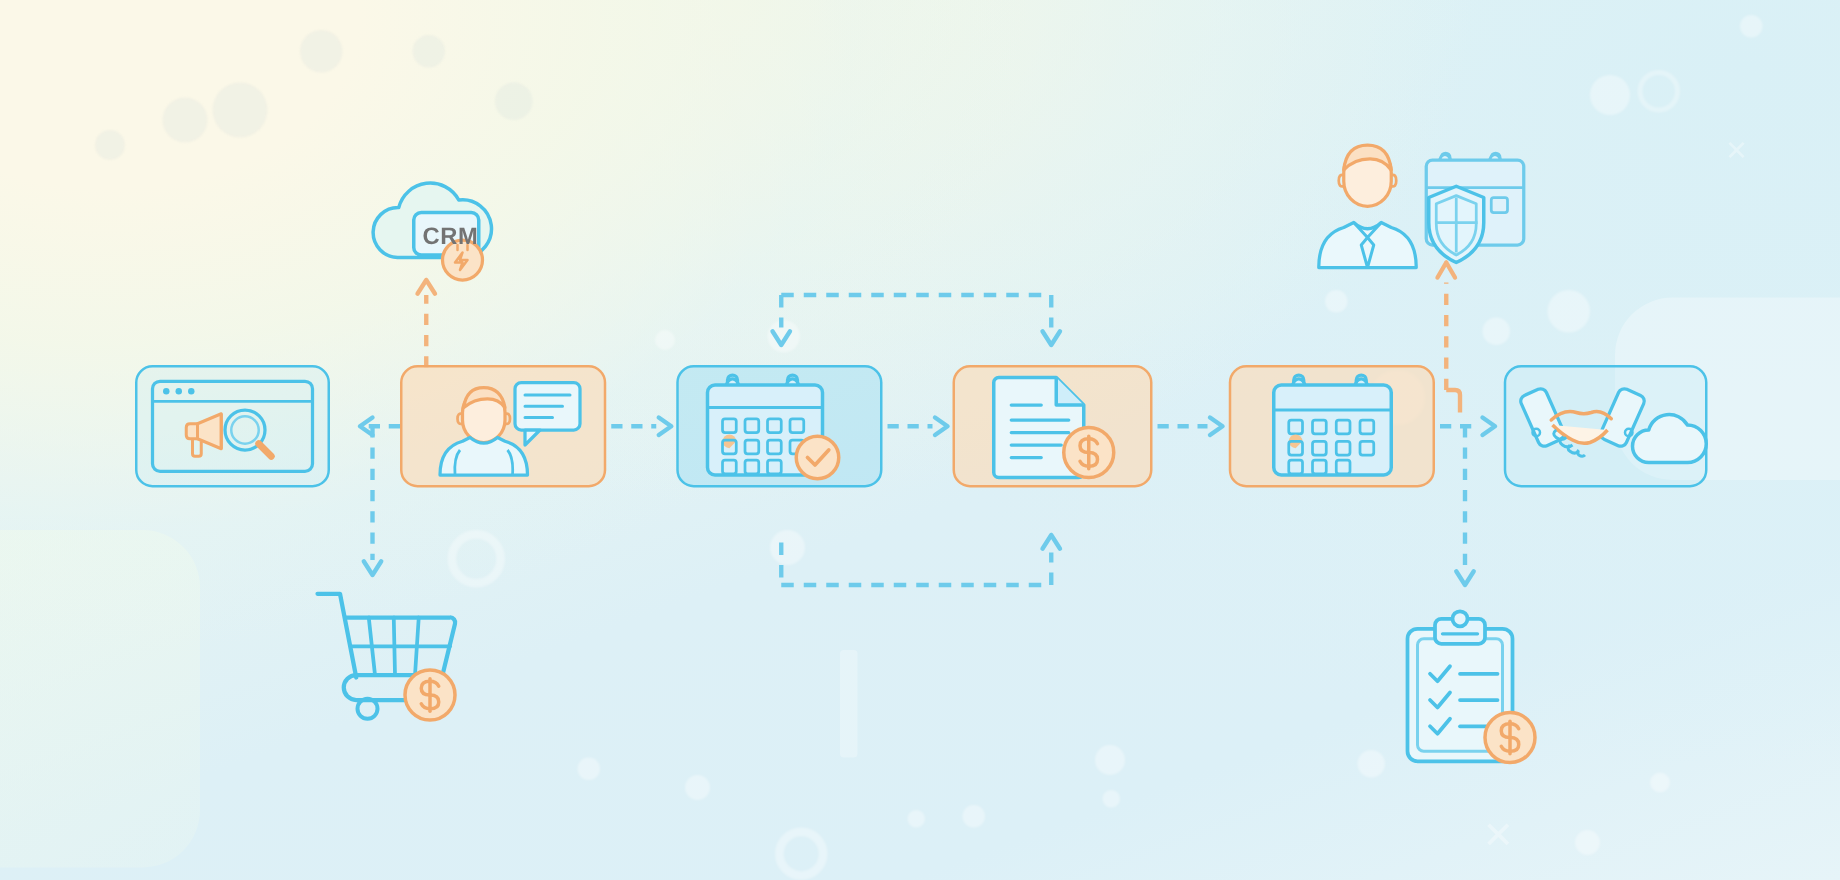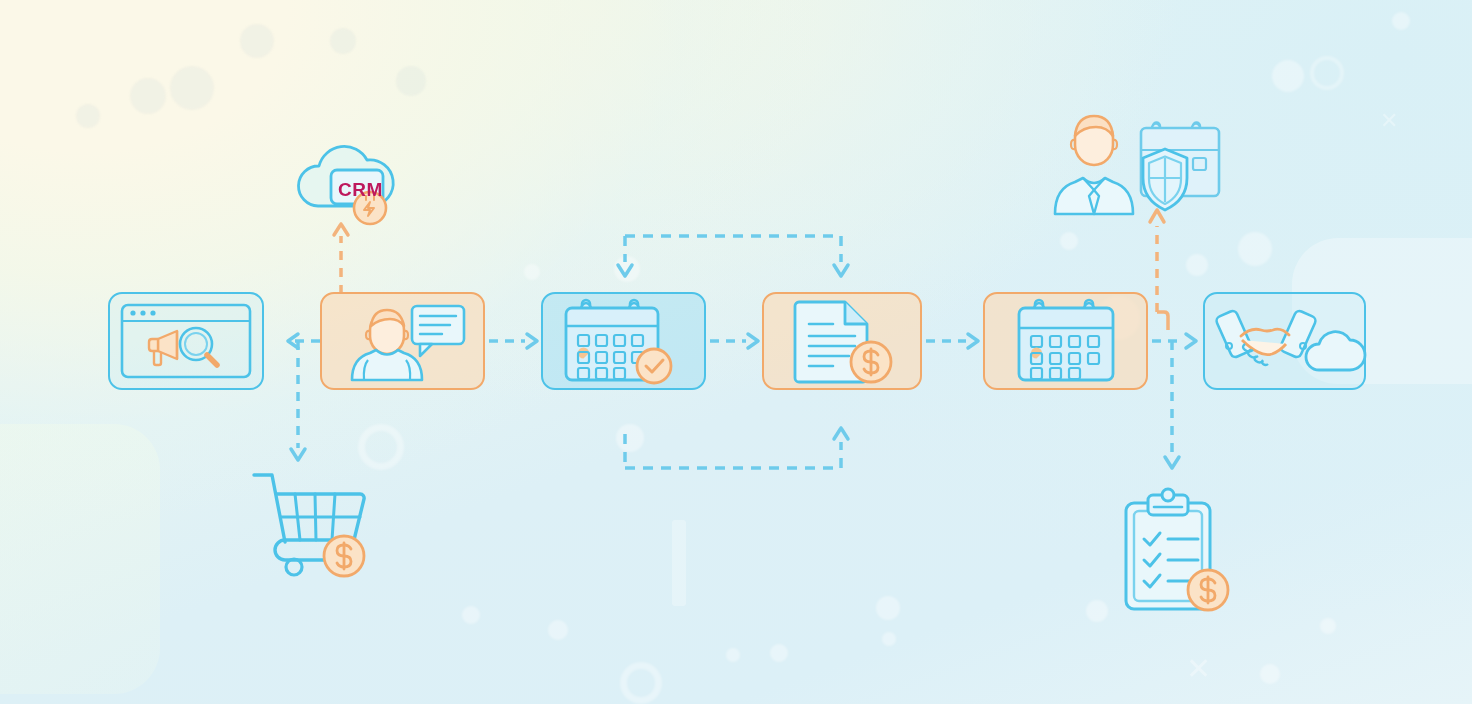--- a/index.html
+++ b/index.html
@@ -89,21 +89,21 @@
     background: rgba(250,222,190,0.72);
   }
 
   .card svg, .float-icon svg { display: block; overflow: visible; }
 
   
   .float-icon { position: absolute; }
 
   .crm-label {
     position: absolute;
-    color: #be185d;
+    color: #737373;
     font-size: 19px;
     font-weight: 700;
     letter-spacing: 0.5px;
     font-family: "Liberation Sans", sans-serif;
     white-space: nowrap;
   }
 
   
   .conn { position: absolute; }
   .conn svg { display: block; overflow: visible; }

